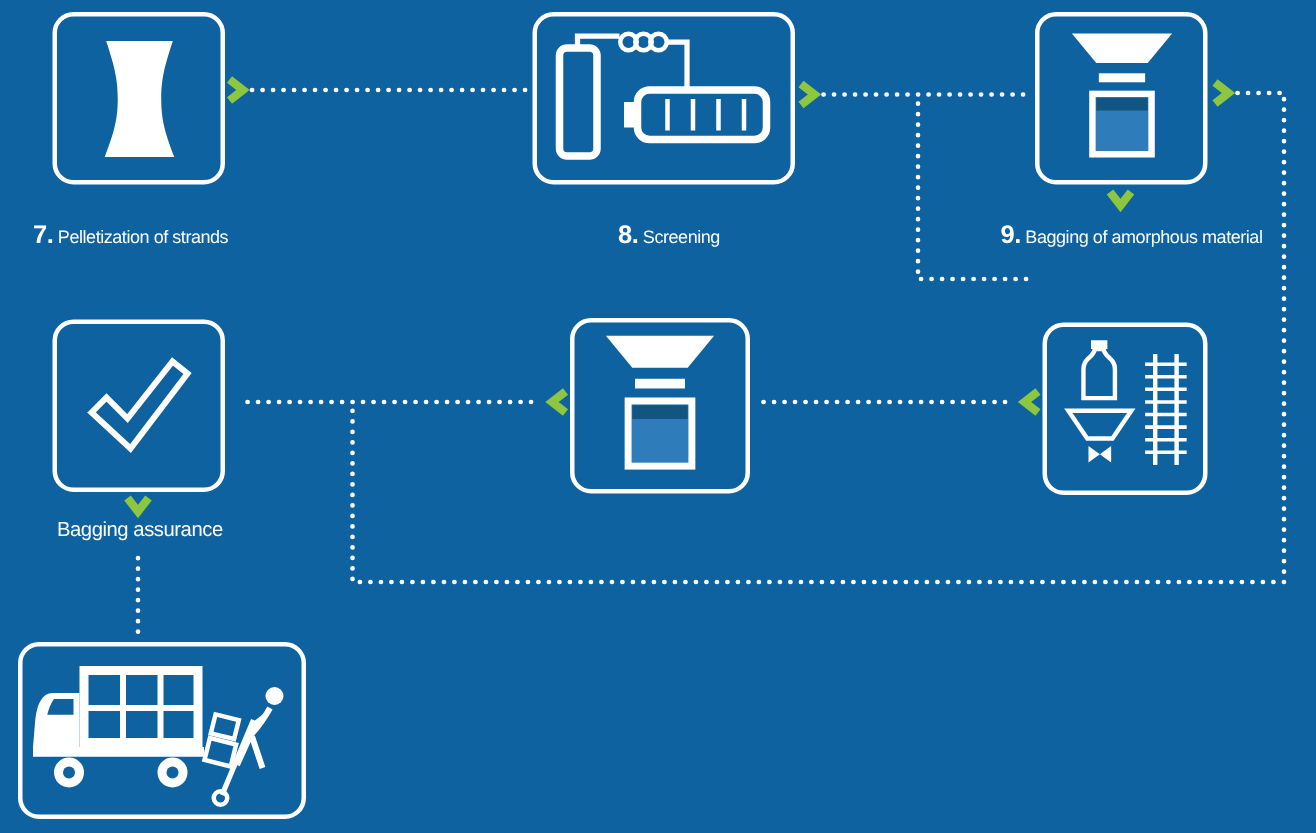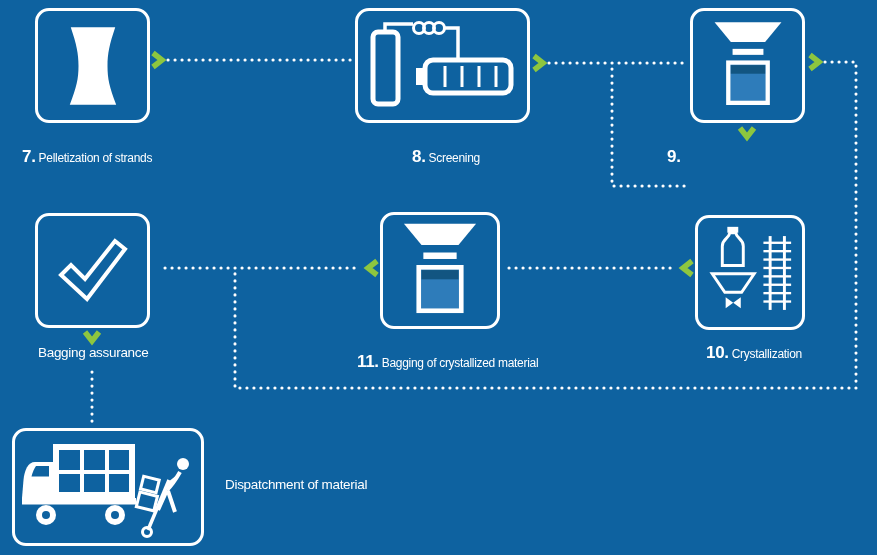--- a/index.html
+++ b/index.html
@@ -192,33 +192,23 @@
     <span class="txt">Pelletization of strands</span>
   </div>
 
   <div class="steplabel" style="left:412px;top:147px">
     <span class="num">8.</span>
     <span class="txt">Screening</span>
   </div>
 
   <div class="steplabel" style="left:667px;top:147px">
     <span class="num">9.</span>
-  </div>
-
-  <div class="steplabel" style="left:706px;top:343px">
-    <span class="num">10.</span>
-    <span class="txt">Crystallization</span>
-  </div>
-
-  <div class="steplabel" style="left:357px;top:352px">
-    <span class="num">11.</span>
-    <span class="txt">Bagging of crystallized material</span>
-  </div>
+    <span class="txt">Bagging of amorphous material</span>
+  </div>
+
+
 
   <div class="steplabel solo" style="left:38px;top:345px">
     <span class="txt">Bagging assurance</span>
   </div>
 
-  <div class="steplabel solo" style="left:225px;top:477px">
-    <span class="txt">Dispatchment of material</span>
-  </div>
 
 </div>
 
 </body></html>

